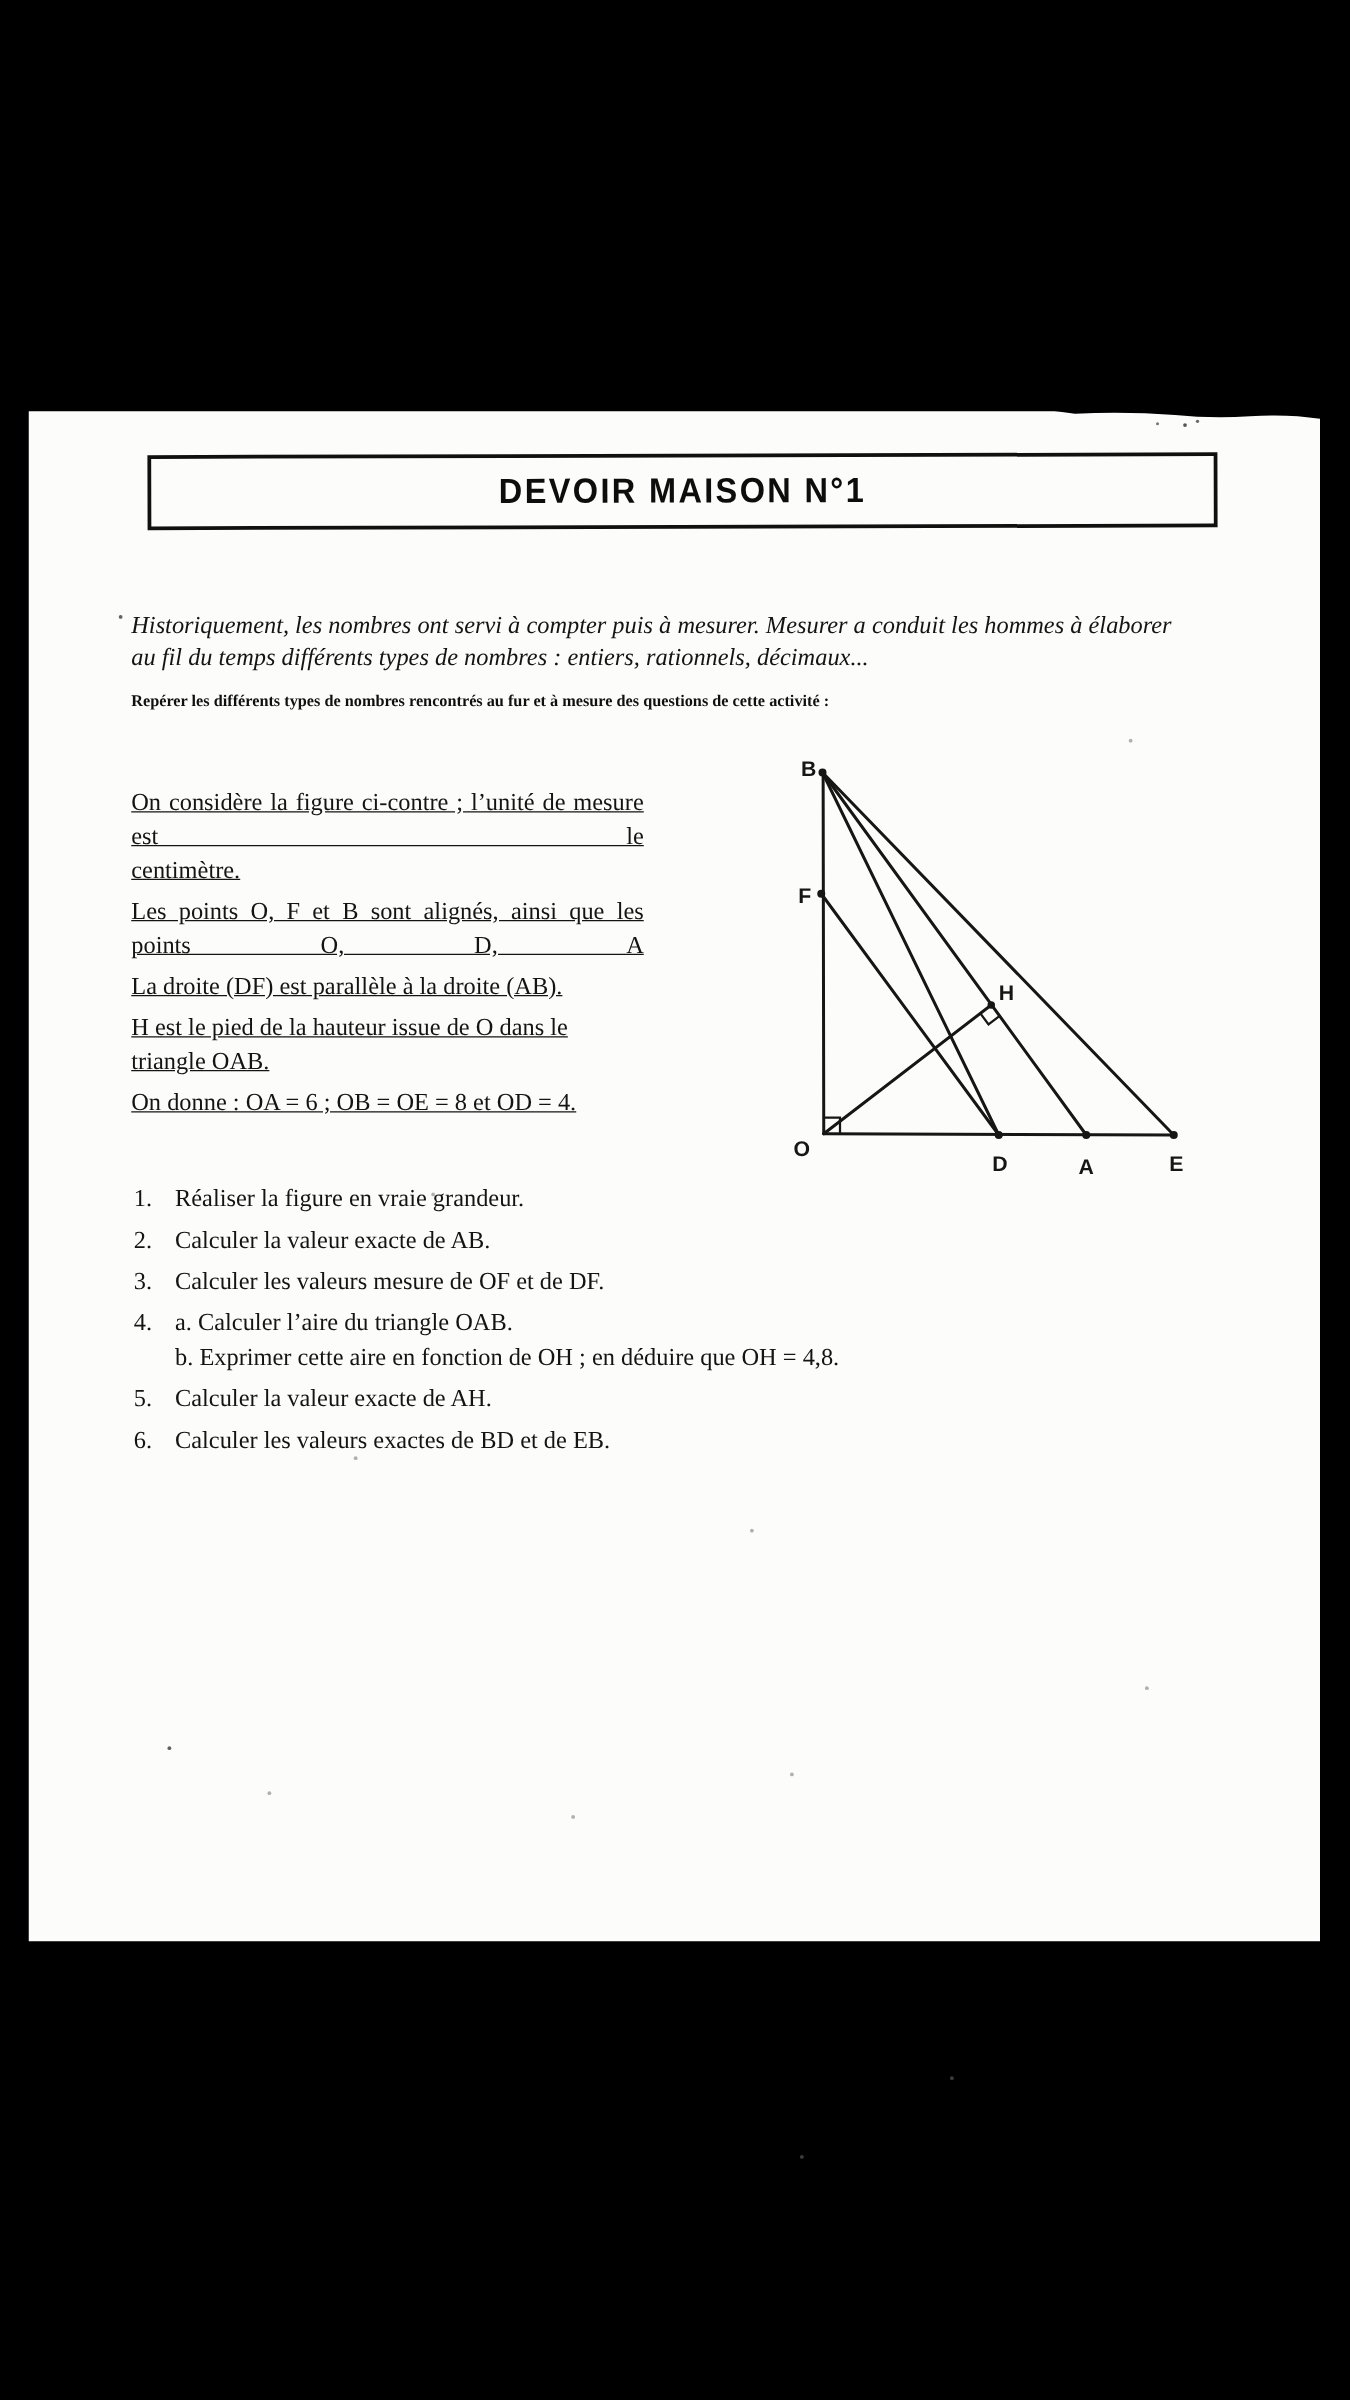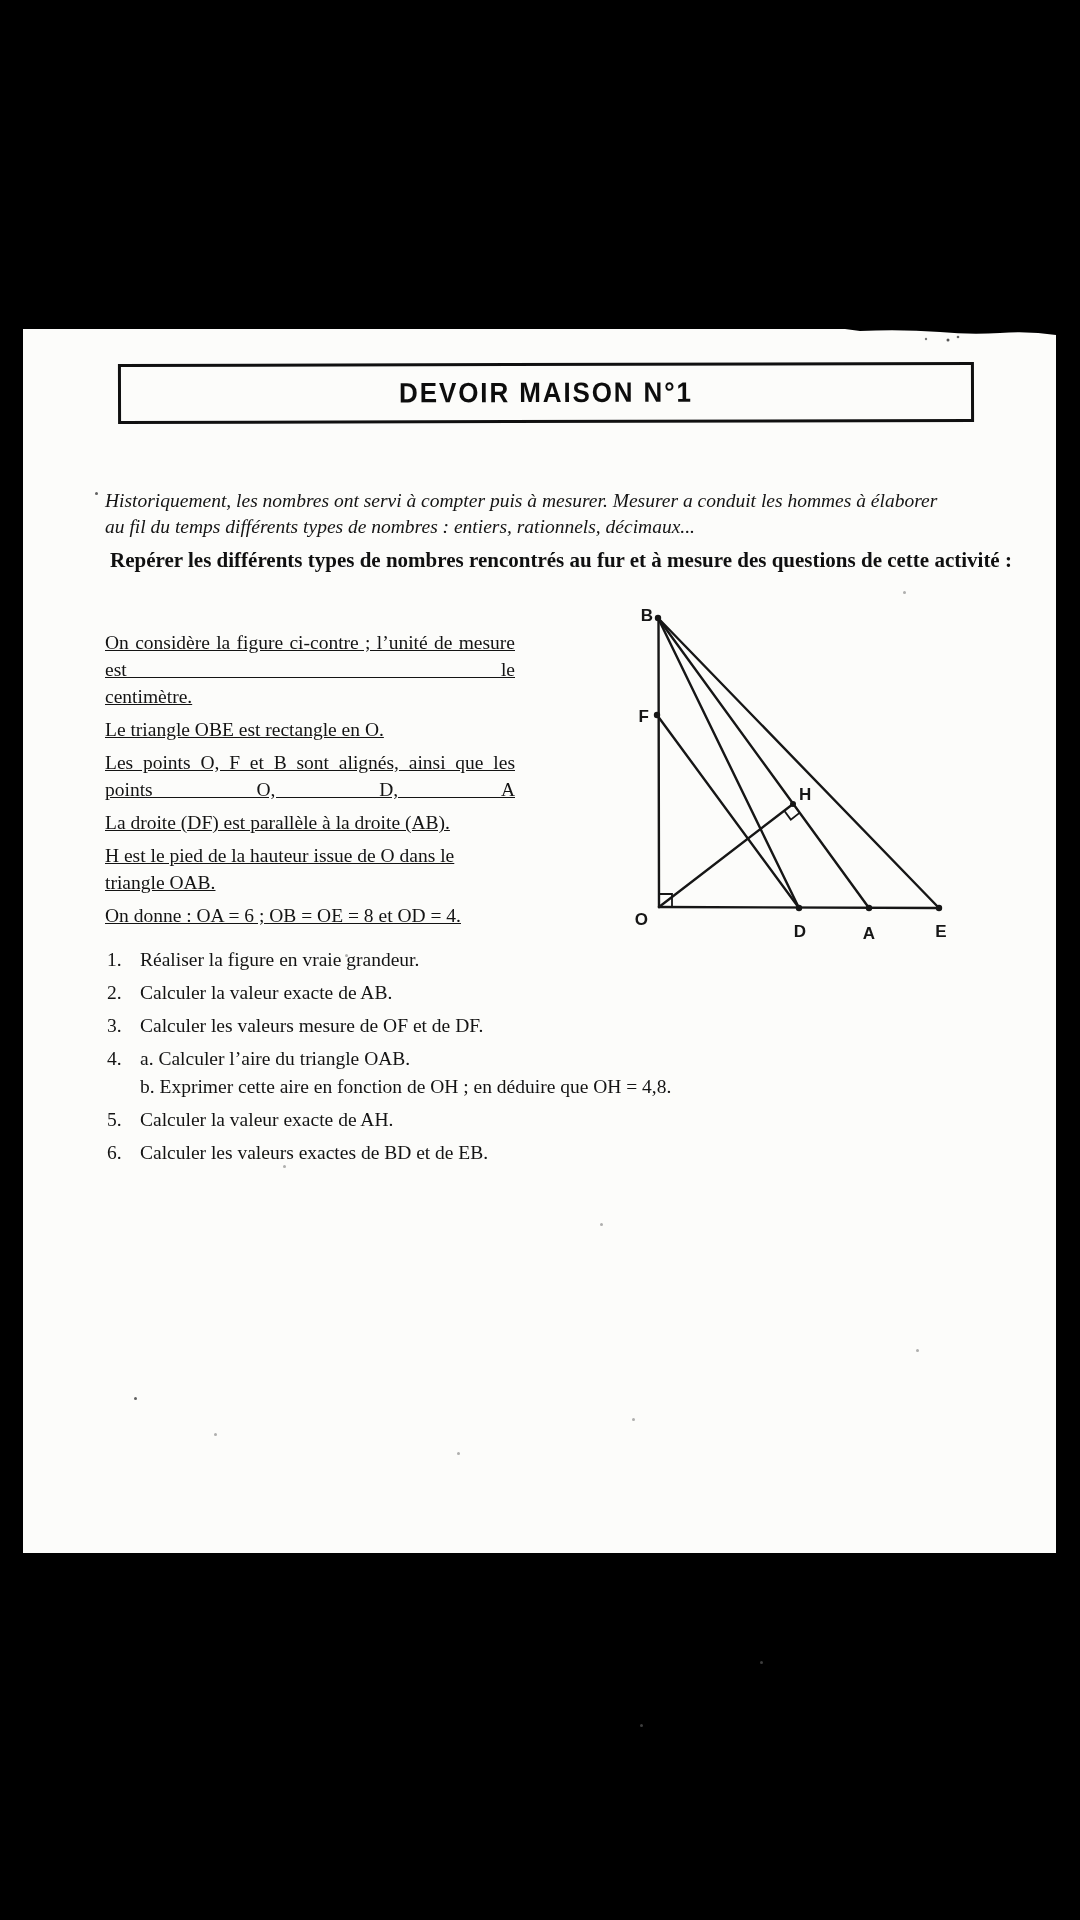--- a/index.html
+++ b/index.html
@@ -24,21 +24,21 @@
     font-family:"Liberation Sans", sans-serif;
     font-weight:bold;font-size:28px;letter-spacing:2px;
     transform:scaleX(0.93);white-space:nowrap;color:#0d0d0d;
   }
   .intro{
     position:absolute;left:82px;top:159px;width:912px;
     font-style:italic;font-size:19.5px;line-height:26px;color:#141414;
   }
   .instruction{
     position:absolute;left:82px;top:219px;width:912px;
-    font-weight:bold;font-size:21px;line-height:25px;color:#101010;text-align:center;
+    font-weight:bold;font-size:13px;line-height:25px;color:#101010;
   }
   .problem{
     position:absolute;left:82px;top:300px;width:410px;
     font-size:19.5px;line-height:27px;color:#141414;
   }
   .problem .para{margin:0 0 6px 0;text-decoration:underline;}
   .line-just{text-align:justify;text-align-last:justify;}
   .figure{position:absolute;left:497px;top:261px;width:460px;height:372px;}
   .figure svg{display:block;}
   .fig-label{
@@ -76,21 +76,20 @@
     <div>Historiquement, les nombres ont servi à compter puis à mesurer. Mesurer a conduit les hommes à élaborer</div>
     <div>au fil du temps différents types de nombres : entiers, rationnels, décimaux...</div>
   </div>
   <div class="instruction">Repérer les différents types de nombres rencontrés au fur et à mesure des questions de cette activité :</div>
 
   <div class="problem">
     <div class="para">
       <div class="line-just">On considère la figure ci-contre ; l’unité de mesure est le</div>
       <div>centimètre.</div>
     </div>
-    <div class="para">Le triangle OBE est rectangle en O.</div>
     <div class="para">
       <div class="line-just">Les points O, F et B sont alignés, ainsi que les points O, D, A</div>
     </div>
     <div class="para">La droite (DF) est parallèle à la droite (AB).</div>
     <div class="para">H est le pied de la hauteur issue de O dans le triangle OAB.</div>
     <div class="para">On donne : OA = 6 ; OB = OE = 8 et OD = 4.</div>
   </div>
 
   <div class="figure">
     <svg width="460" height="372" viewBox="0 0 460 372">

